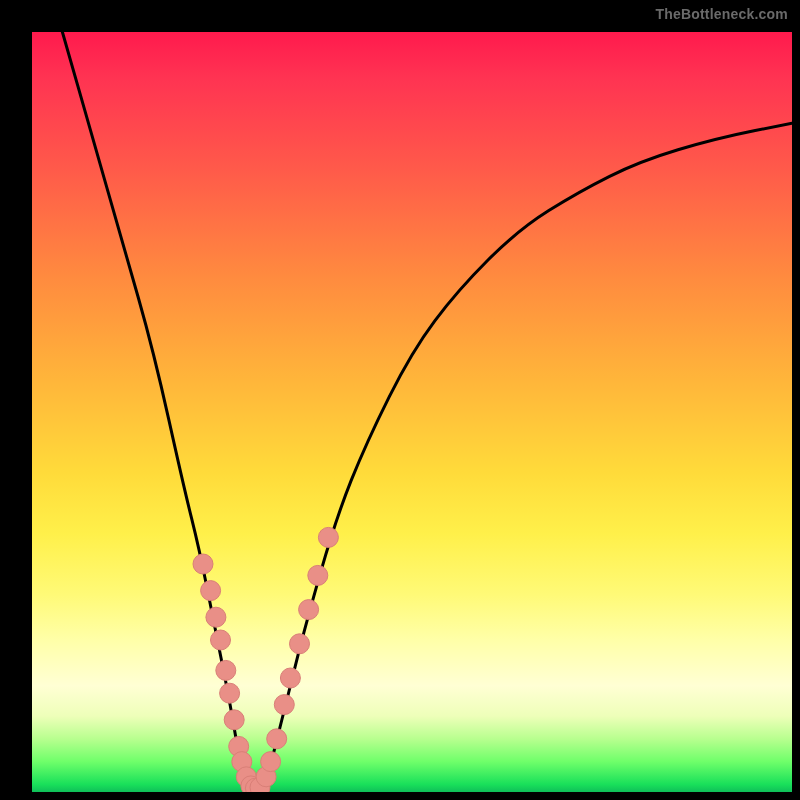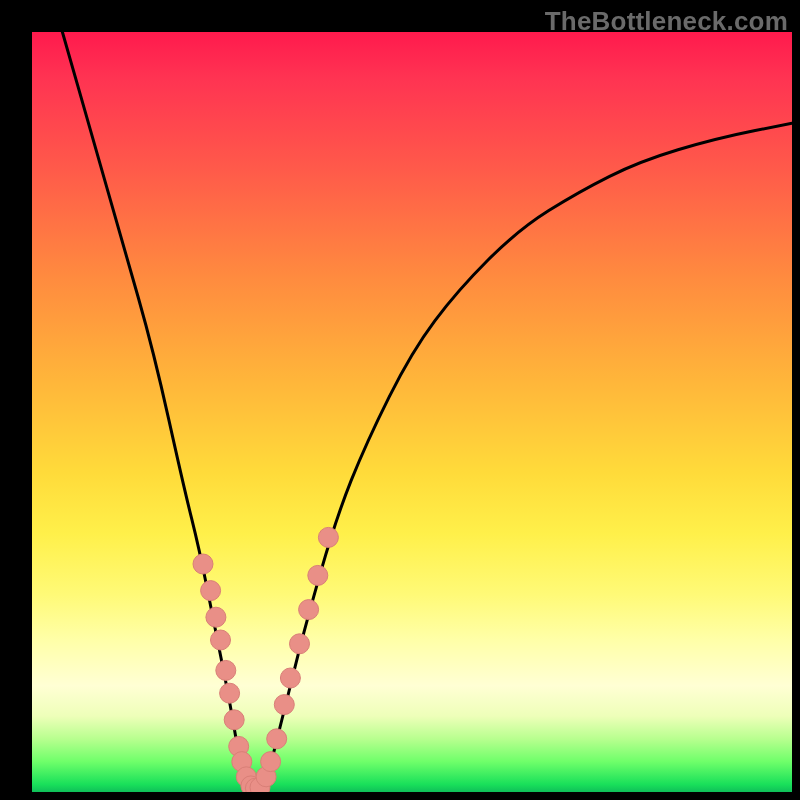--- a/index.html
+++ b/index.html
@@ -49,21 +49,21 @@
     );
   }
   .svg-layer {
     position: absolute;
     inset: 0;
   }
   .attribution {
     position: absolute;
     top: 6px;
     right: 12px;
-    font-size: 26px;
+    font-size: 14px;
     font-weight: 600;
     color: #6a6a6a;
     letter-spacing: 0.2px;
     user-select: none;
   }
 </style>
 </head>
 <body>
 
 <div class="frame">

